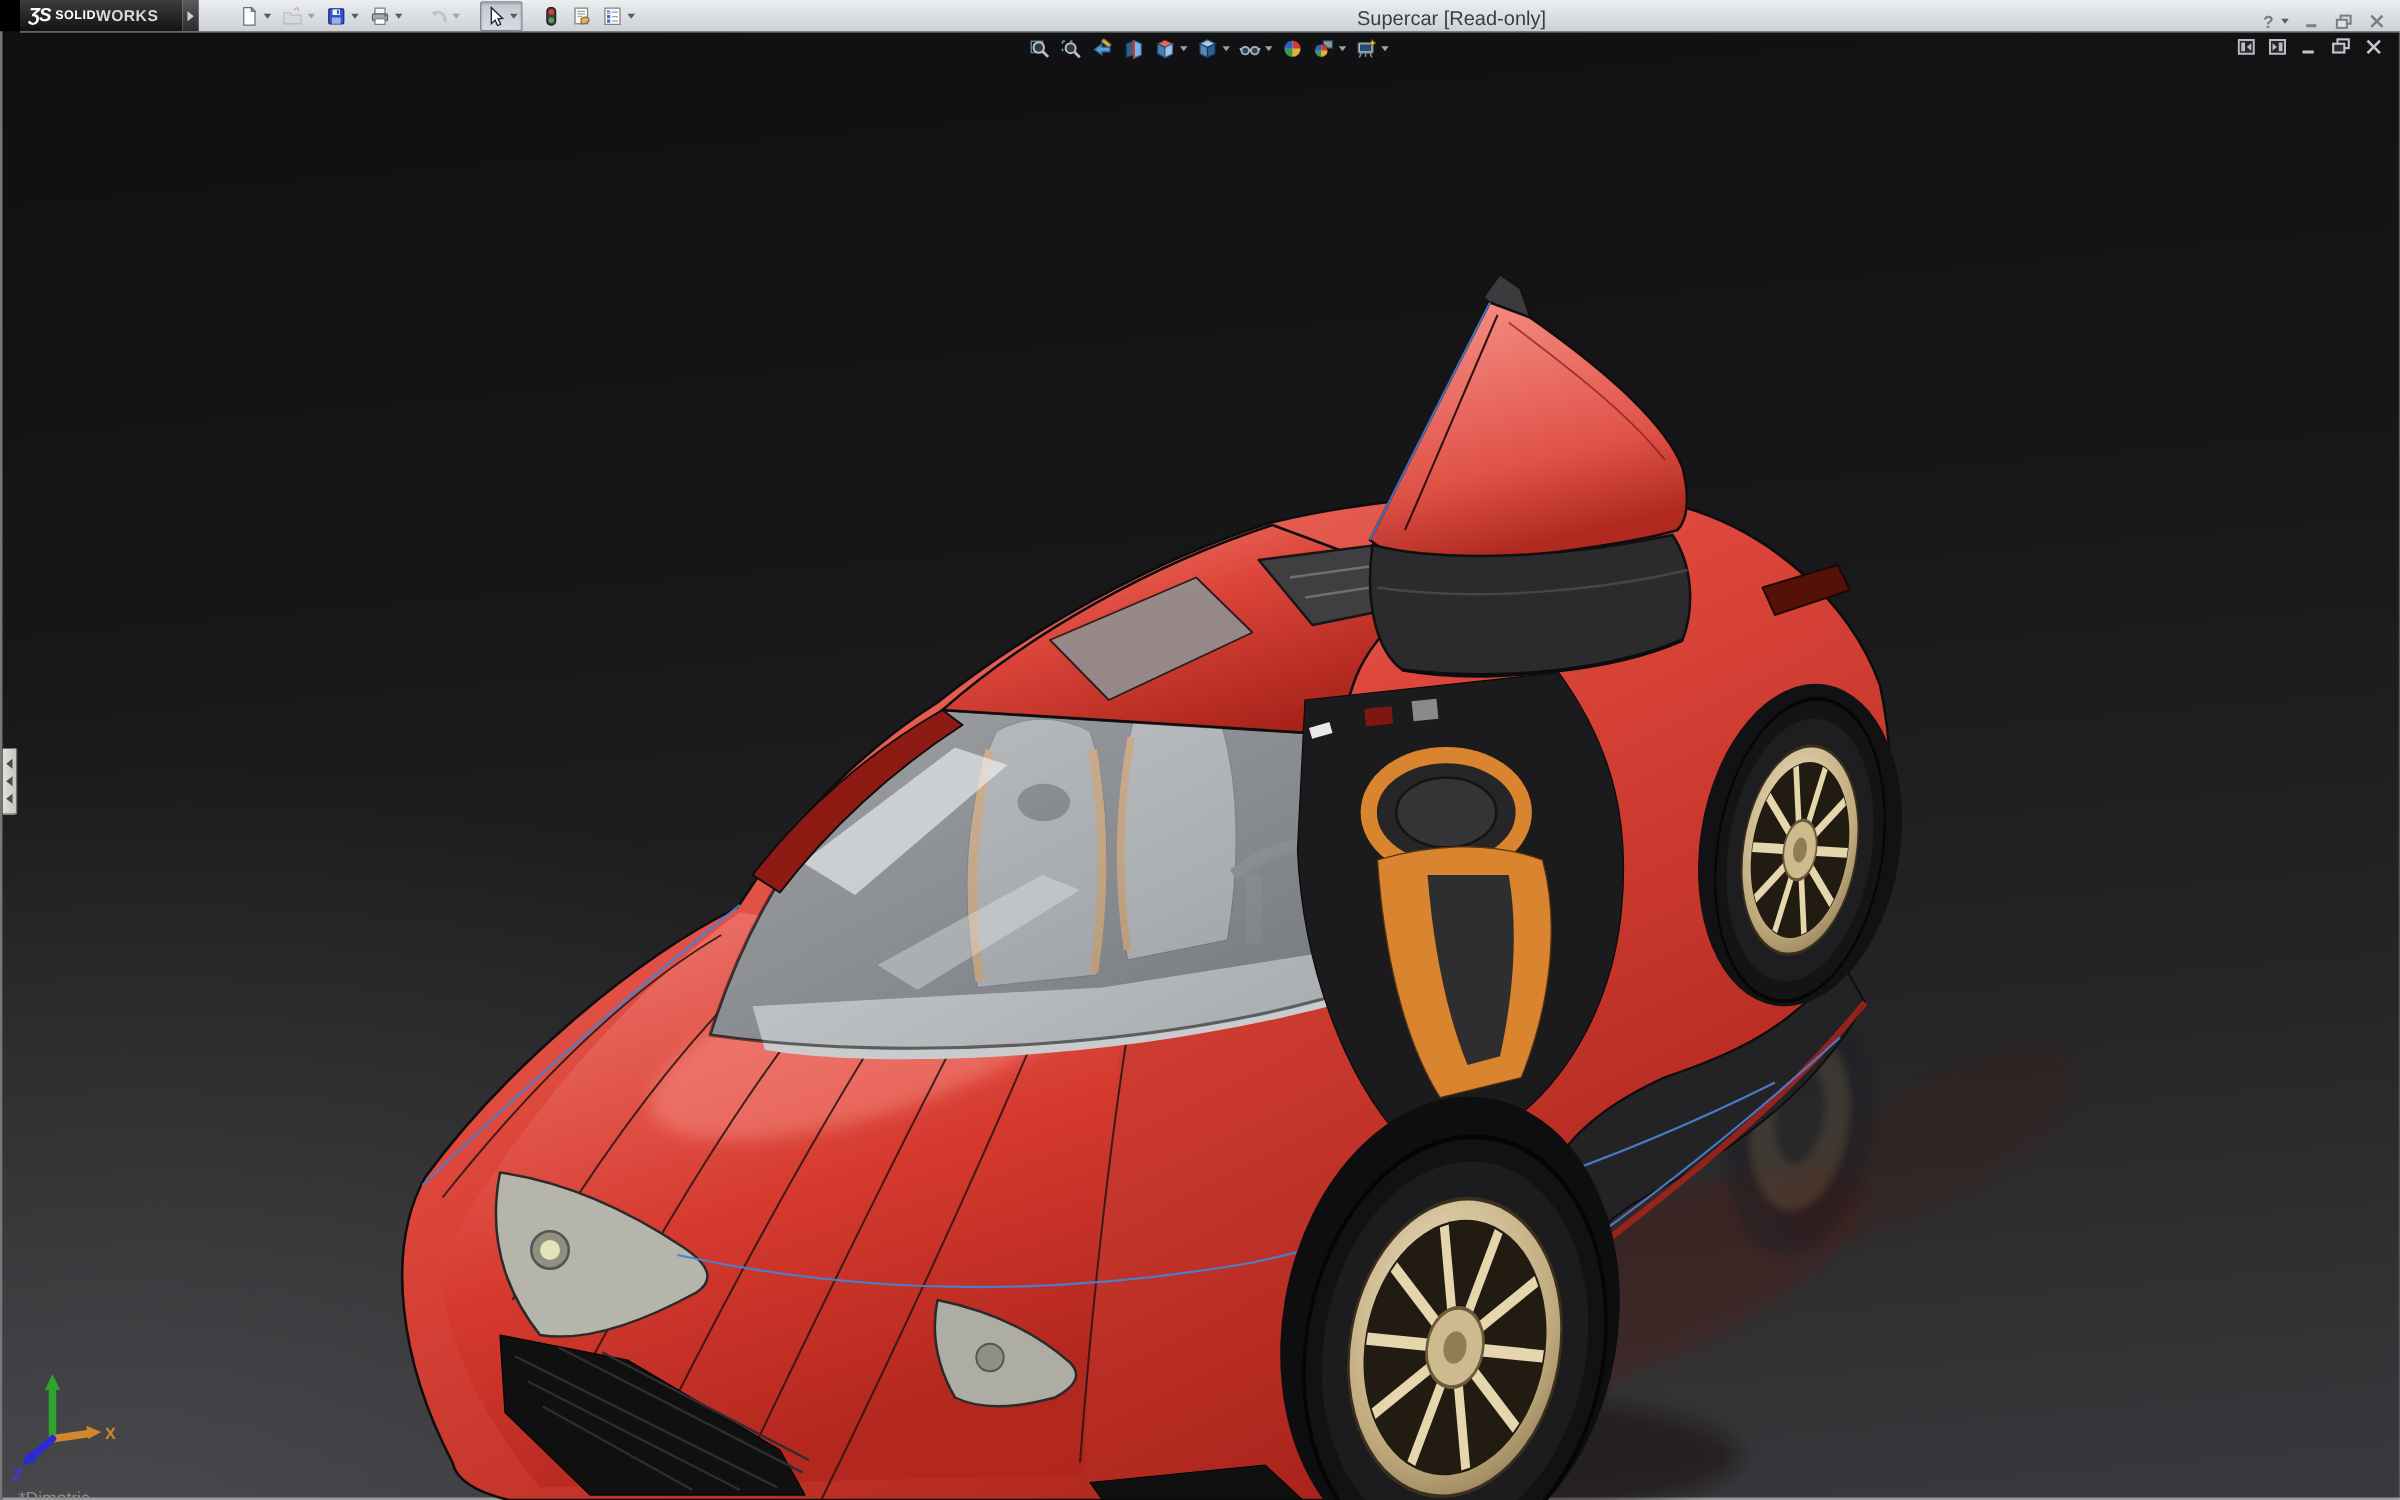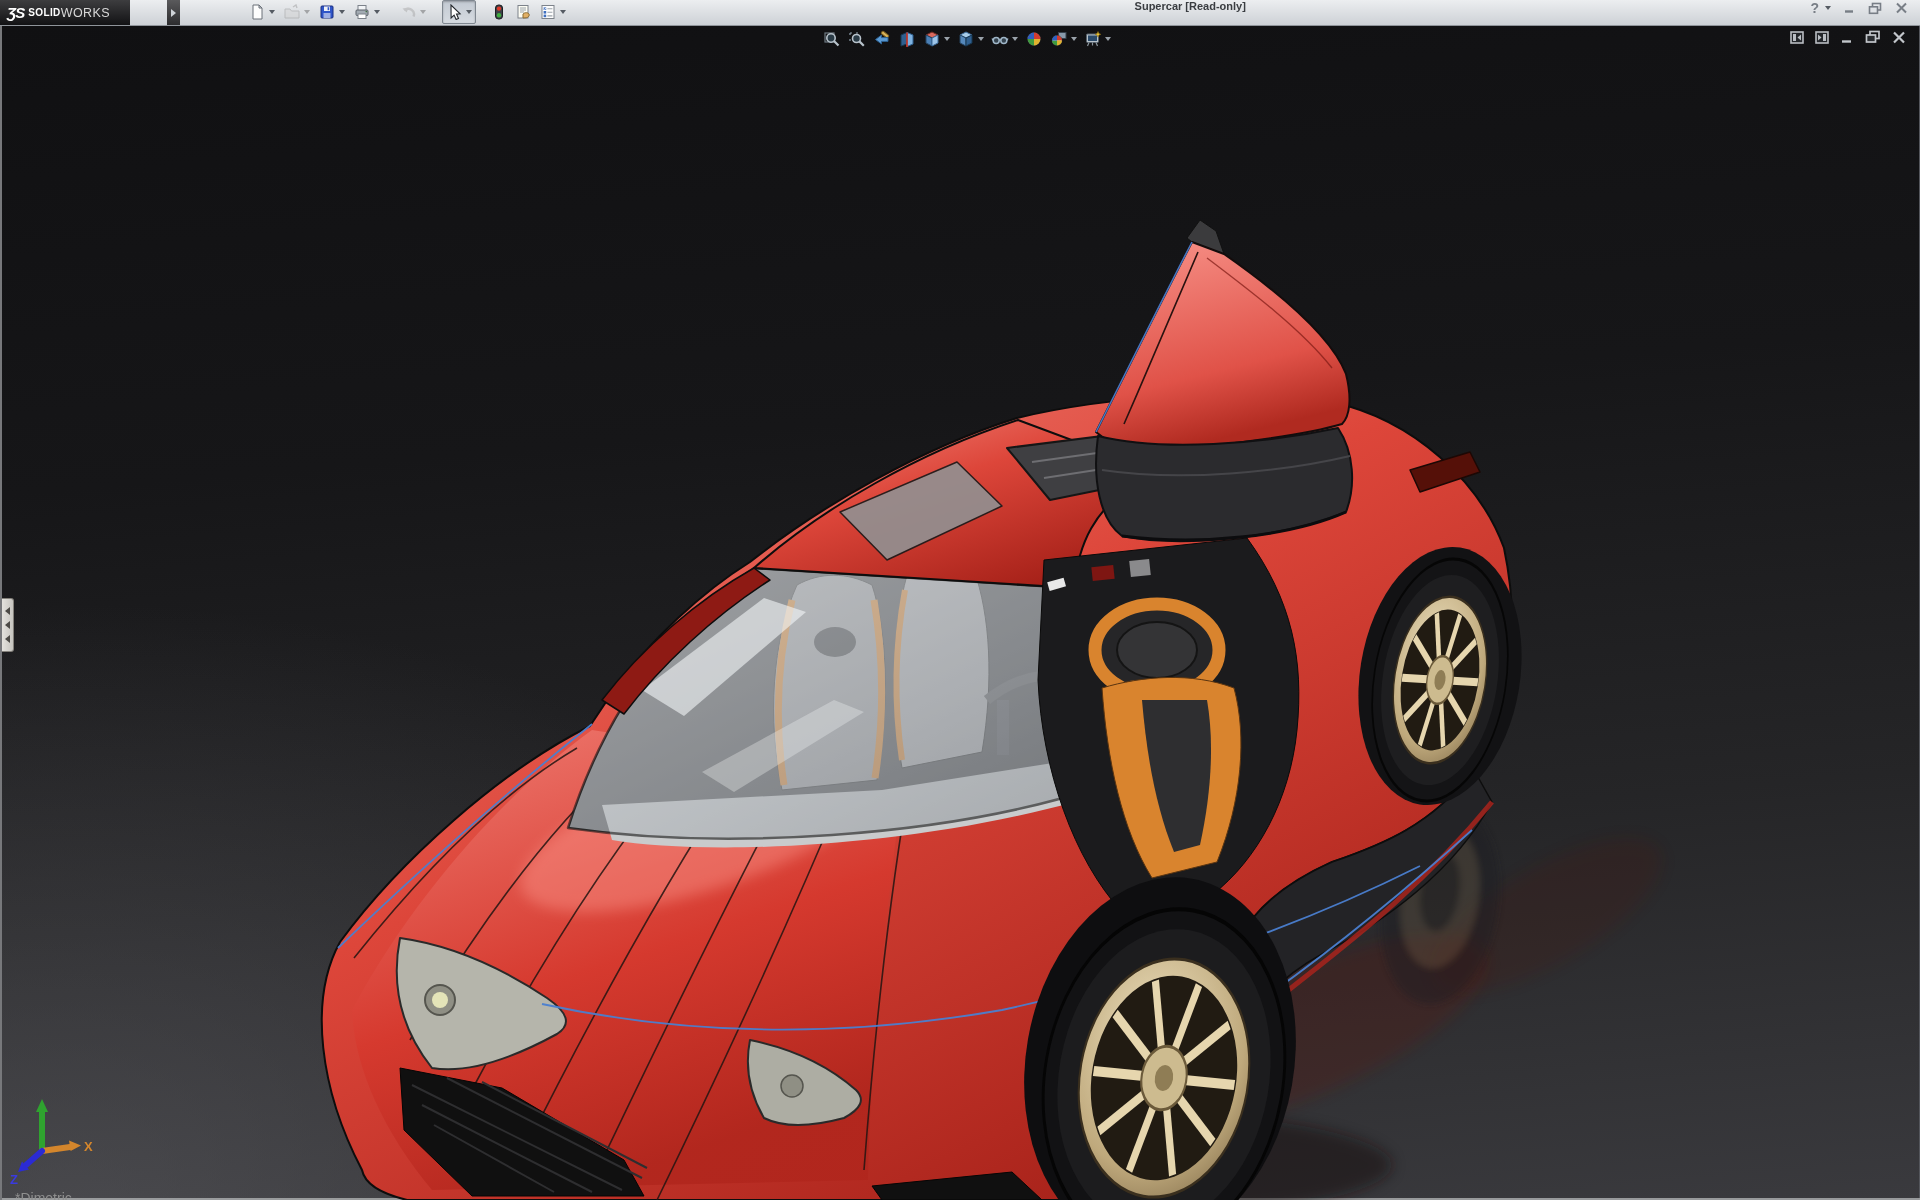--- a/index.html
+++ b/index.html
@@ -1,39 +1,39 @@
 <!DOCTYPE html>
 <html><head>
 <meta charset="utf-8">
 <style>
   html,body{margin:0;padding:0;background:#000;}
   #app{position:relative;width:1920px;height:1200px;overflow:hidden;
        font-family:"Liberation Sans",sans-serif;-webkit-user-select:none;user-select:none;}
 
   
-  .titlebar{position:absolute;top:0;left:0;right:0;height:25px;z-index:30;
+  .titlebar{position:absolute;top:0;left:16px;right:0;height:25px;z-index:30;
     background:linear-gradient(#eceef0,#cdd1d6);
-    border-bottom:1px solid #8f949a;display:flex;align-items:flex-start;gap:37px;}
+    border-bottom:1px solid #8f949a;display:flex;align-items:flex-end;}
   .logo{height:25px;width:130px;flex:0 0 auto;display:flex;align-items:center;
     background:linear-gradient(#3d3d3f,#121214);color:#fff;padding-left:7px;box-sizing:border-box;}
   .logo-glyph{font-style:italic;font-weight:bold;font-size:15px;margin-right:4px;letter-spacing:-1px;}
   .logo-bold{font-weight:bold;font-size:10px;letter-spacing:.4px;}
-  .logo-light{font-weight:normal;font-size:12.5px;letter-spacing:.4px;color:#d8d8d8;}
+  .logo-light{font-weight:bold;font-size:12.5px;letter-spacing:.4px;color:#d8d8d8;}
   .logo-expand{width:13px;height:25px;background:linear-gradient(#5a5a5c,#2c2c2e);
     display:flex;align-items:center;justify-content:center;flex:0 0 auto;cursor:pointer;}
   .logo-expand .tri{width:0;height:0;border-top:4px solid transparent;border-bottom:4px solid transparent;border-left:5px solid #cfd3d8;}
 
   .tb{display:flex;align-items:center;margin-left:28px;gap:1px;}
   .tb-btn{height:22px;display:flex;align-items:center;padding:0 3px;border:1px solid transparent;border-radius:2px;cursor:pointer;}
   .tb-btn.pressed{background:linear-gradient(#c3cad3,#d6dbe1);border:1px solid #7f8790;box-shadow:inset 0 1px 2px rgba(0,0,0,.25);}
   .tb-btn.disabled{filter:grayscale(1) opacity(.45);}
   .caret{width:0;height:0;border-left:3.5px solid transparent;border-right:3.5px solid transparent;border-top:4px solid #555b63;margin-left:4px;}
   .tb-gap{width:10px;}
 
-  .title-area{flex:1;text-align:center;font-size:11px;color:#3a3d41;font-weight:bold;}
+  .title-area{flex:1;text-align:center;font-size:16px;color:#3a3d41;}
 
   .win-controls{display:flex;align-items:center;gap:12px;padding-right:12px;color:#747a82;}
   .help-glyph{font-size:14px;font-weight:bold;color:#787e86;cursor:pointer;}
   .wc{cursor:pointer;display:flex;align-items:center;}
 
   
   .viewport{position:absolute;top:25px;left:0;right:0;bottom:0;
     background:
       radial-gradient(1500px 1000px at 4% 102%, rgba(92,92,97,.55), rgba(0,0,0,0) 62%),
       linear-gradient(175deg,#101012 0%,#161618 35%,#252527 68%,#323235 88%,#3a3a3e 100%);

